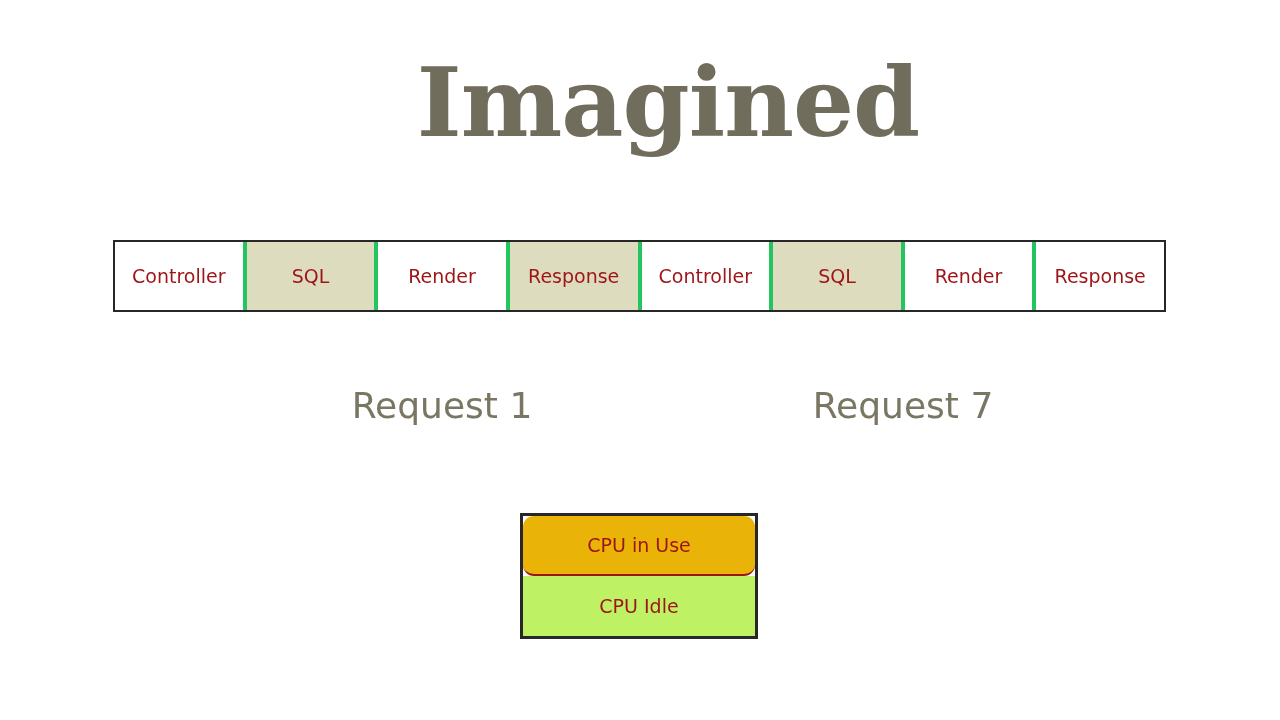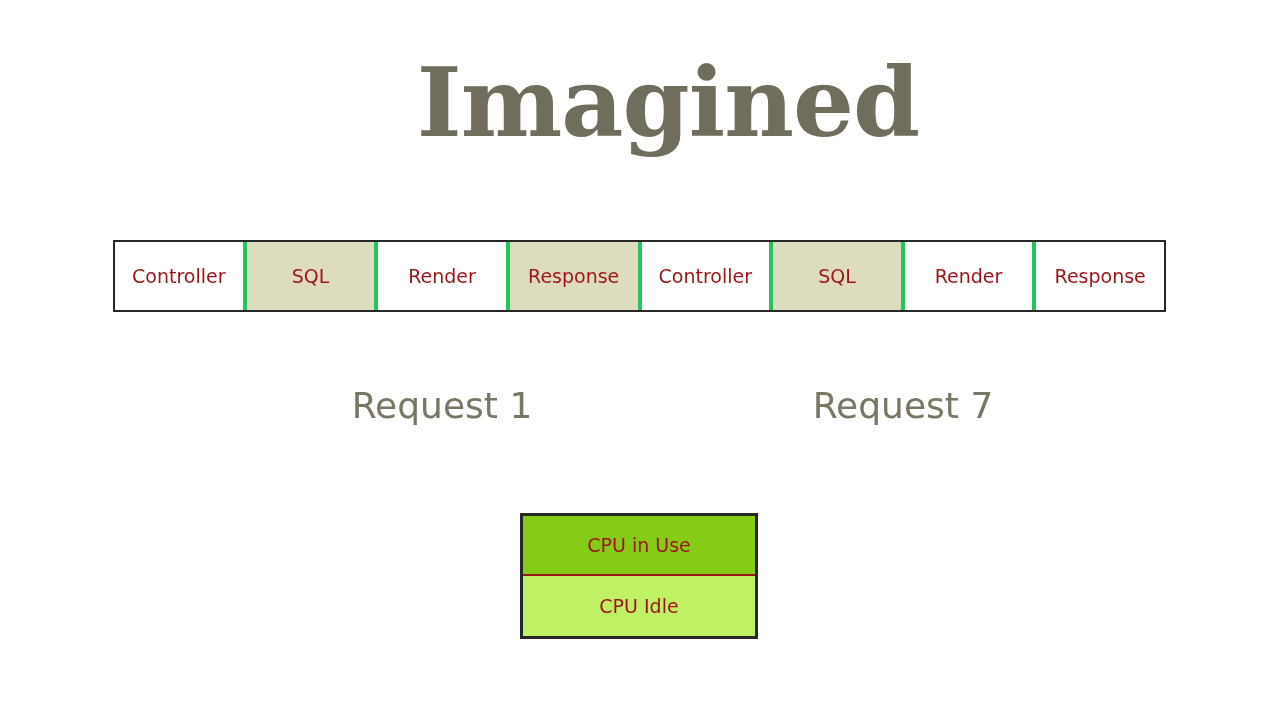--- a/index.html
+++ b/index.html
@@ -97,22 +97,23 @@
     height: 50%;
     display: flex;
     align-items: center;
     justify-content: center;
     color: #9d1518;
     font-size: 19px;
     line-height: 20px;
     white-space: nowrap;
   }
   .legend-row.in-use {
-    background: #84cc16;
+    background: #eab308;
     border-bottom: 2px solid #9d1616;
+    border-radius: 11px;
   }
   .legend-row.idle {
     background: #bef264;
     align-items: center;
   }
 </style>
 </head>
 <body>
 
 <div class="slide-title">Imagined</div>

